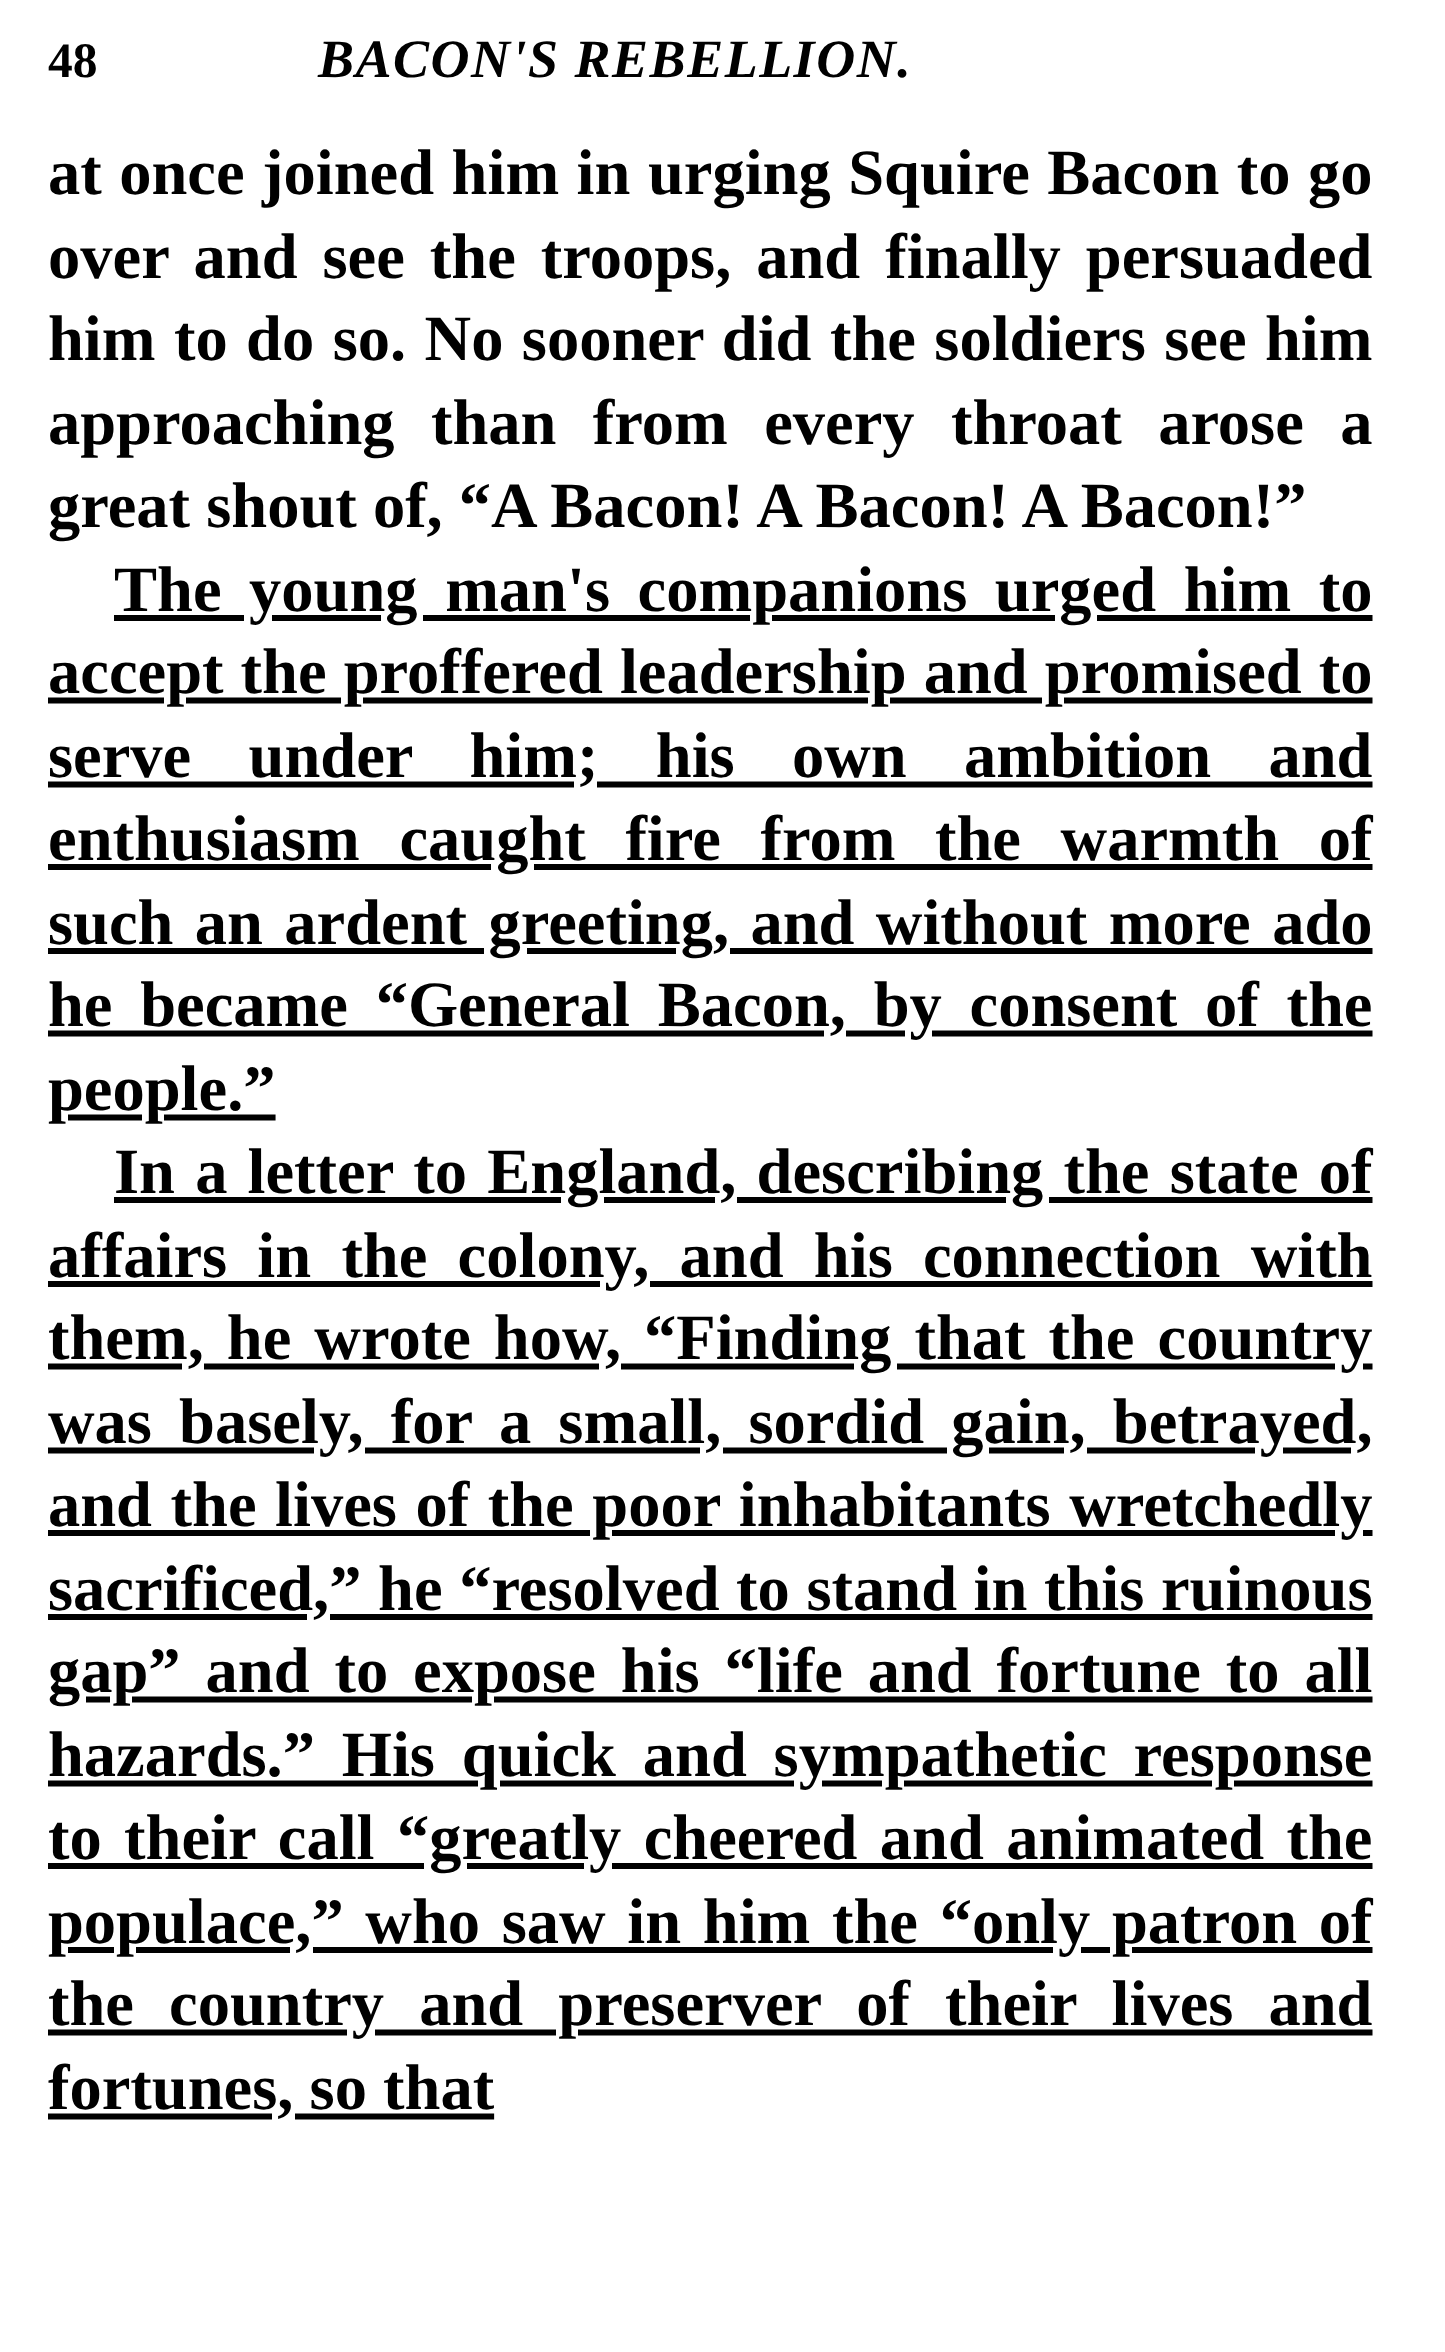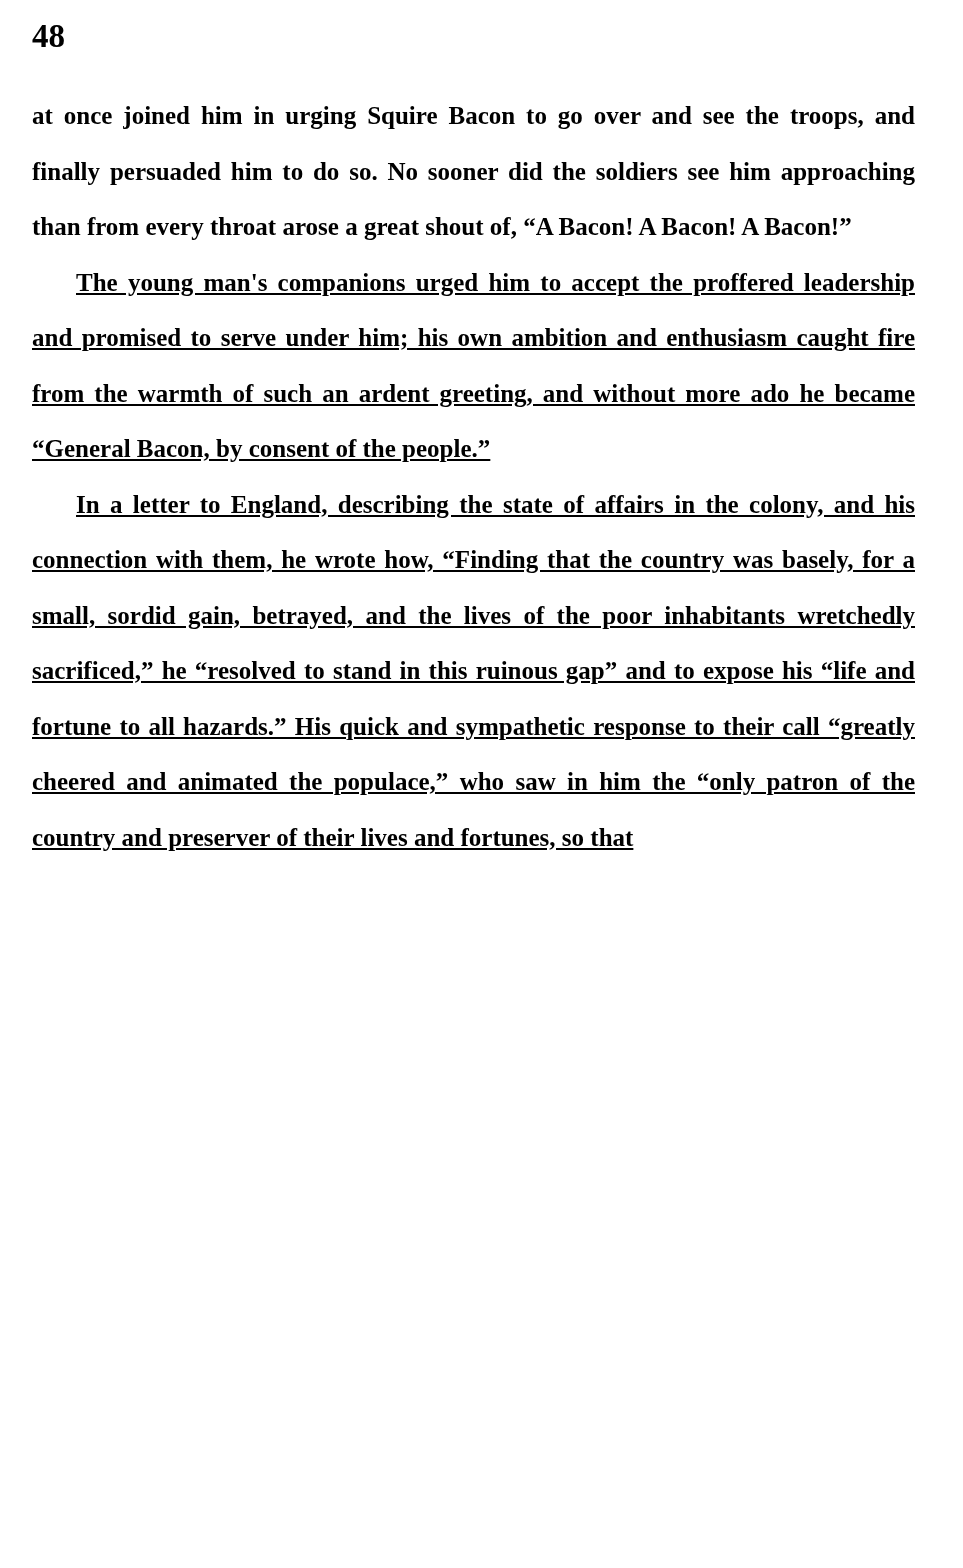--- a/index.html
+++ b/index.html
@@ -43,41 +43,42 @@
     font-family: "Liberation Serif", serif;
     font-weight: bold;
     font-style: italic;
     font-size: 36px;
     letter-spacing: 1px;
     padding-left: 40px;
   }
   .body-text {
     font-family: "Liberation Serif", serif;
     font-weight: bold;
-    font-size: 25px;
+    font-size: 43px;
     line-height: 55.5px;
     text-align: justify;
     text-justify: inter-word;
     padding: 0 8px 0 2px;
   }
   .para {
     margin: 0;
   }
   .para.indent {
     text-indent: 44px;
     text-decoration: underline;
   }
 </style>
 </head>
 <body>
 
 <div class="page">
 
   <div class="header">
     <div class="folio">48</div>
+    <div class="running-head">BACON'S REBELLION.</div>
   </div>
 
   <div class="body-text">
     <p class="para">at once joined him in urging Squire Bacon to go over and see the troops, and finally persuaded him to do so.  No sooner did the soldiers see him approaching than from every throat arose a great shout of, “A Bacon!  A Bacon!  A Bacon!”</p>
     <p class="para indent">The young man's companions urged him to accept the proffered leadership and promised to serve under him; his own ambition and enthusiasm caught fire from the warmth of such an ardent greeting, and without more ado he became “General Bacon, by consent of the people.”</p>
     <p class="para indent">In a letter to England, describing the state of affairs in the colony, and his connection with them, he wrote how, “Finding that the country was basely, for a small, sordid gain, betrayed, and the lives of the poor inhabitants wretchedly sacrificed,” he “resolved to stand in this ruinous gap” and to expose his “life and fortune to all hazards.”  His quick and sympathetic response to their call “greatly cheered and animated the populace,” who saw in him the “only patron of the country and preserver of their lives and fortunes, so that</p>
   </div>
 
 </div>
 

